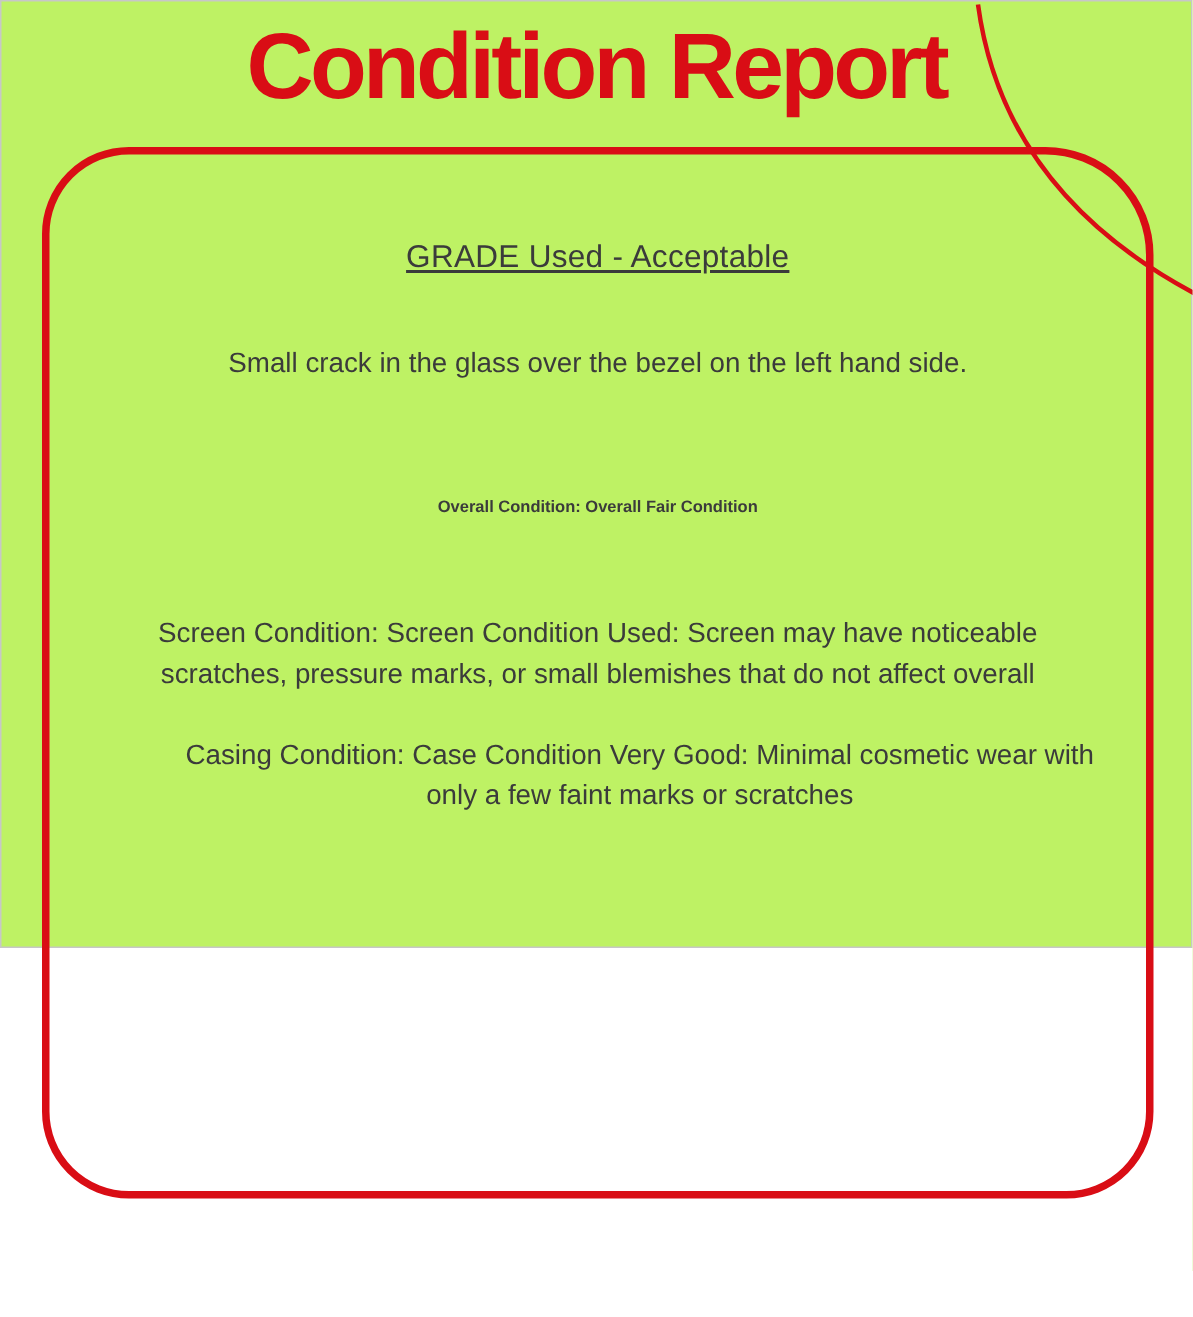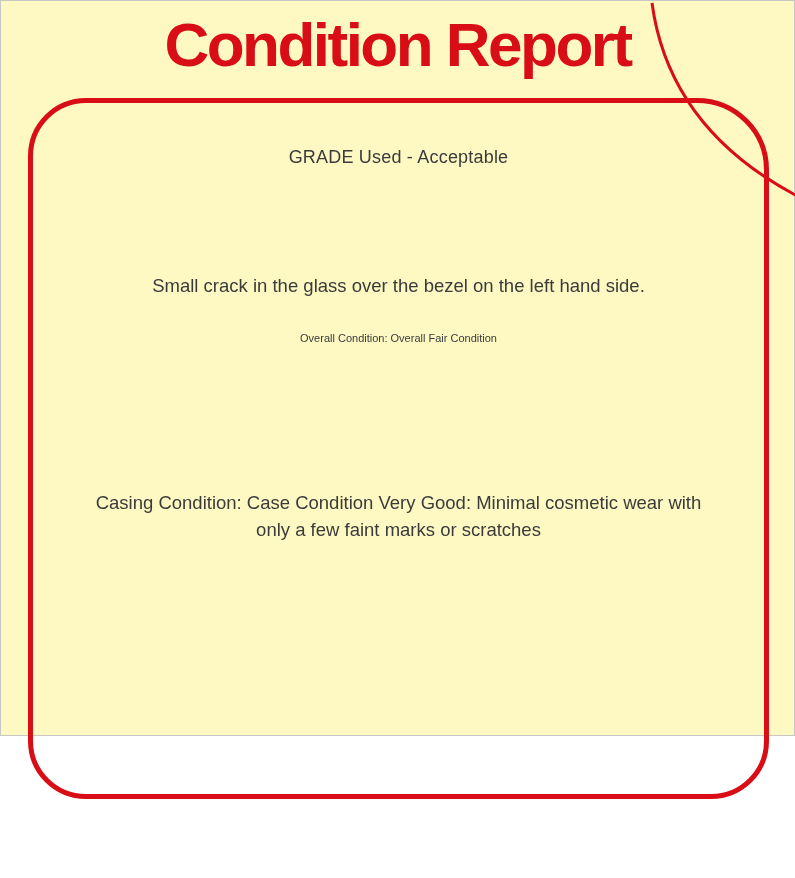--- a/index.html
+++ b/index.html
@@ -10,22 +10,22 @@
   *{margin:0;padding:0;box-sizing:border-box;}
   html,body{background:#ffffff;}
   body{
     width:795px;height:878px;
     font-family:"Liberation Sans", sans-serif;
     position:relative;
     overflow:hidden;
   }
   .page{
     position:absolute;inset:0;
-    width:795px;height:736px;
-    background:#fef9c3;
+    width:795px;height:632px;
+    background:#bef264;
     border:1px solid var(--frame);
   }
   .report-title{
     position:absolute;
     top:8px;left:0;right:0;
     text-align:center;
     color:var(--accent);
     font-size:62px;
     font-weight:800;
     letter-spacing:-2.5px;
@@ -47,41 +47,41 @@
   }
   .centered{
     position:absolute;
     left:50%;
     transform:translateX(-50%);
     width:640px;
     text-align:center;
     color:var(--text);
   }
   .grade-line{
-    top:44px;
-    font-size:18px;
+    top:57px;
+    font-size:21px;
     letter-spacing:0.2px;
+    text-decoration:underline;
   }
   .damage-note{
     top:128px;
     font-size:18.5px;
-    margin-top:44px;
   }
   .overall-condition{
     top:229px;
     font-size:11px;
-    font-weight:400;
+    font-weight:700;
   }
   .condition-paragraph{
     width:620px;
     font-size:18.5px;
     line-height:27px;
   }
   .section-screen  {top:305px;}
-  .section-casing  {top:386px;}
+  .section-casing  {top:386px;margin-left:28px;}
   .section-keyboard{top:460px;}
   .section-battery {top:530px;}
 </style>
 </head>
 <body>
 
 <div class="page">
 
   <h1 class="report-title">Condition Report</h1>
 
@@ -90,19 +90,20 @@
   </svg>
 
   <div class="report-box">
 
     <div class="centered grade-line">GRADE Used - Acceptable</div>
 
     <div class="centered damage-note">Small crack in the glass over the bezel on the left hand side.</div>
 
     <div class="centered overall-condition">Overall Condition: Overall Fair Condition</div>
 
+    <p class="centered condition-paragraph section-screen">Screen Condition: Screen Condition Used: Screen may have noticeable scratches, pressure marks, or small blemishes that do not affect overall</p>
 
     <p class="centered condition-paragraph section-casing">Casing Condition: Case Condition Very Good: Minimal cosmetic wear with only a few faint marks or scratches</p>
 
 
 
   </div>
 </div>
 
 </body></html>

